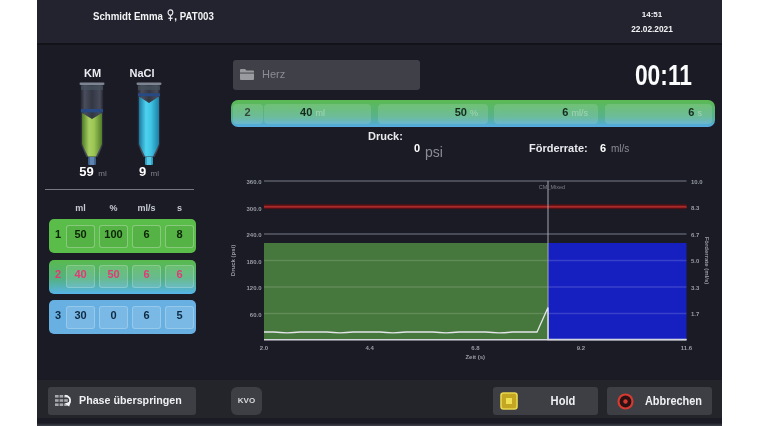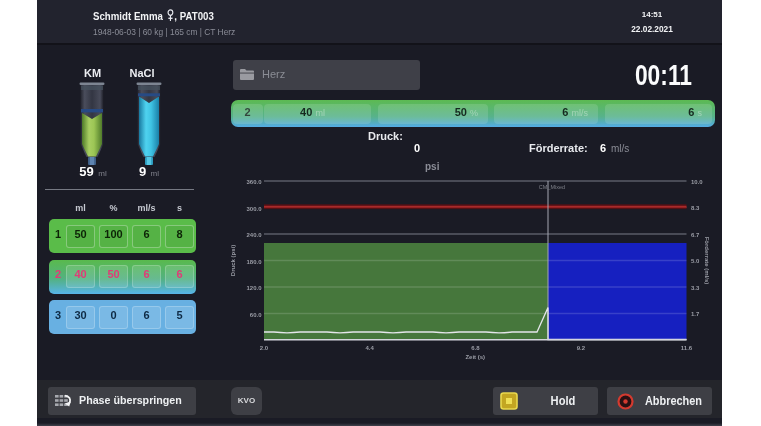--- a/index.html
+++ b/index.html
@@ -11,21 +11,20 @@
 </head>
 <body>
 <div id="app">
 
   <div class="abs" style="left:0;top:0;width:685px;height:45px;background:#22232e;border-bottom:2px solid #121219;"></div>
   <div class="abs b" style="left:56px;top:9px;font-size:11px;color:#f2f3f5;display:flex;align-items:center;transform:scaleX(0.88);transform-origin:left center;">Schmidt Emma<svg width="8" height="13" viewBox="0 0 8 13" style="margin:0 0 1px 5px;">
         <circle cx="4" cy="3.6" r="2.7" fill="none" stroke="#e6e8ee" stroke-width="1.3"></circle>
         <line x1="4" y1="6.3" x2="4" y2="12" stroke="#e6e8ee" stroke-width="1.3"></line>
         <line x1="1.6" y1="9.3" x2="6.4" y2="9.3" stroke="#e6e8ee" stroke-width="1.3"></line>
       </svg>, PAT003</div>
-  <div class="abs" style="left:56px;top:27px;font-size:8.4px;color:#8a8c97;">1948-06-03 | 60 kg | 165 cm | CT Herz</div>
   <div class="abs b" style="left:565px;top:10px;width:100px;text-align:center;font-size:8px;color:#f2f3f5;">14:51</div>
   <div class="abs b" style="left:565px;top:23.5px;width:100px;text-align:center;font-size:8.3px;color:#f2f3f5;">22.02.2021</div>
 
   <div class="abs b" style="left:39px;top:67px;width:33px;text-align:center;font-size:11px;color:#eceef2;">KM</div>
   <div class="abs b" style="left:88px;top:67px;width:34px;text-align:center;font-size:11px;color:#eceef2;">NaCl</div>
 
   <svg class="abs" style="left:41px;top:81.5px;" width="28" height="86" viewBox="0 0 28 86">
     <defs>
       <linearGradient id="barrel" x1="0" y1="0" x2="1" y2="0">
         <stop offset="0" stop-color="#23242e"></stop>
@@ -125,21 +124,21 @@
   <div class="abs" style="left:341px;top:103.5px;width:110px;height:20px;border-radius:4px;background:rgba(255,255,255,0.13);"></div>
   <div class="abs" style="left:457px;top:103.5px;width:104px;height:20px;border-radius:4px;background:rgba(255,255,255,0.13);"></div>
   <div class="abs" style="left:568px;top:103.5px;width:107px;height:20px;border-radius:4px;background:rgba(255,255,255,0.13);"></div>
   <div class="abs" style="left:227px;top:106px;width:97px;text-align:center;font-size:11px;color:#15291f;"><span class="b">40</span> <span style="font-size:9px;color:rgba(235,245,235,0.42);">ml</span></div>
   <div class="abs" style="left:341px;top:106px;width:100px;text-align:right;font-size:11px;color:#15291f;"><span class="b">50</span> <span style="font-size:9px;color:rgba(235,245,235,0.42);">%</span></div>
   <div class="abs" style="left:457px;top:106px;width:94px;text-align:right;font-size:11px;color:#15291f;"><span class="b">6</span> <span style="font-size:9px;color:rgba(235,245,235,0.42);">ml/s</span></div>
   <div class="abs" style="left:568px;top:106px;width:97px;text-align:right;font-size:11px;color:#15291f;"><span class="b">6</span> <span style="font-size:9px;color:rgba(235,245,235,0.42);">s</span></div>
 
   <div class="abs b" style="left:331px;top:130px;font-size:11px;color:#e8eaee;">Druck:</div>
   <div class="abs b" style="left:377px;top:142px;font-size:11px;color:#fff;">0</div>
-  <div class="abs" style="left:388px;top:161px;font-size:10px;color:#8a8c96;font-weight:bold;">psi</div>
+  <div class="abs" style="left:388px;top:144px;font-size:14px;color:#8a8c96;">psi</div>
   <div class="abs b" style="left:492px;top:142px;font-size:11px;color:#e8eaee;">Förderrate:</div>
   <div class="abs b" style="left:563px;top:142px;font-size:11px;color:#fff;">6</div>
   <div class="abs" style="left:574px;top:143px;font-size:10px;color:#8a8c96;">ml/s</div>
 
   <svg class="abs" style="left:150px;top:168px;" width="535" height="196" viewBox="0 0 535 196">
     <rect x="77" y="75" width="284" height="97" fill="#46773c"></rect>
     <rect x="361" y="75" width="138.5" height="96" fill="#1620c0"></rect>
     <line x1="77" y1="13" x2="499.5" y2="13" stroke="#787c88" stroke-width="1.2"></line>
     <line x1="77" y1="39.5" x2="499.5" y2="39.5" stroke="#5a5e6a" stroke-width="1"></line>
     <line x1="77" y1="66" x2="499.5" y2="66" stroke="#787c88" stroke-width="1.2"></line>

